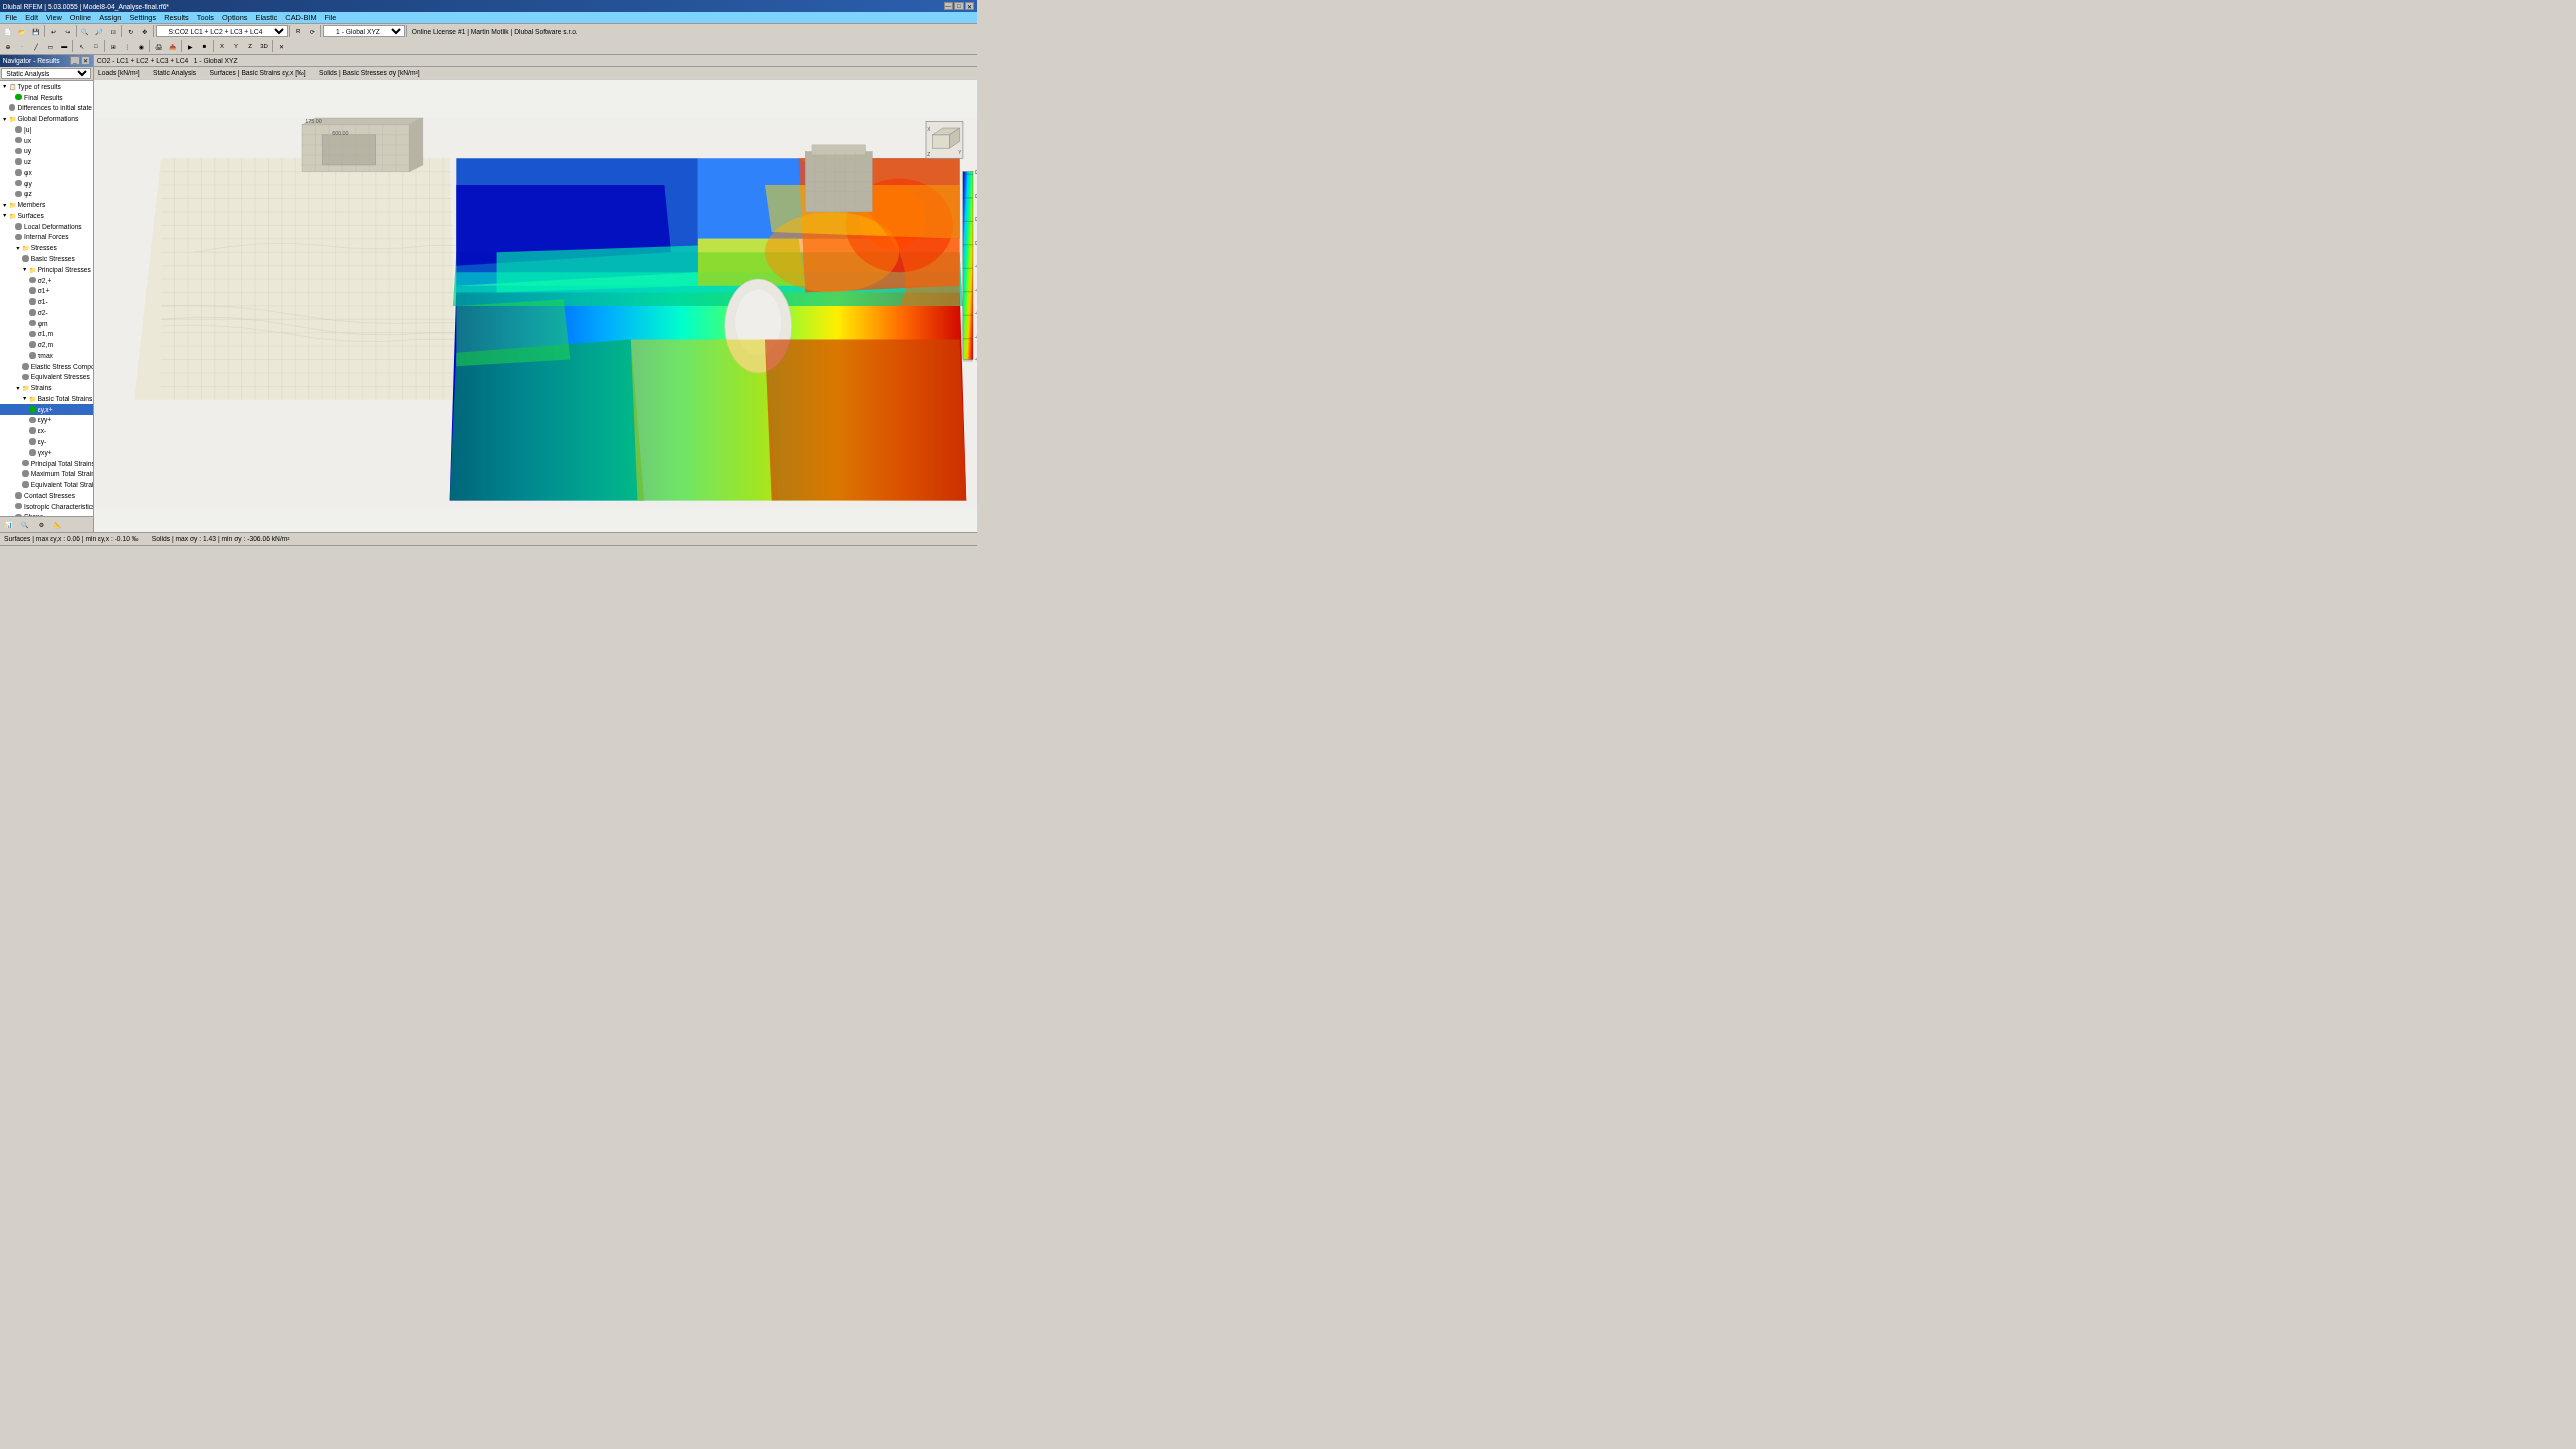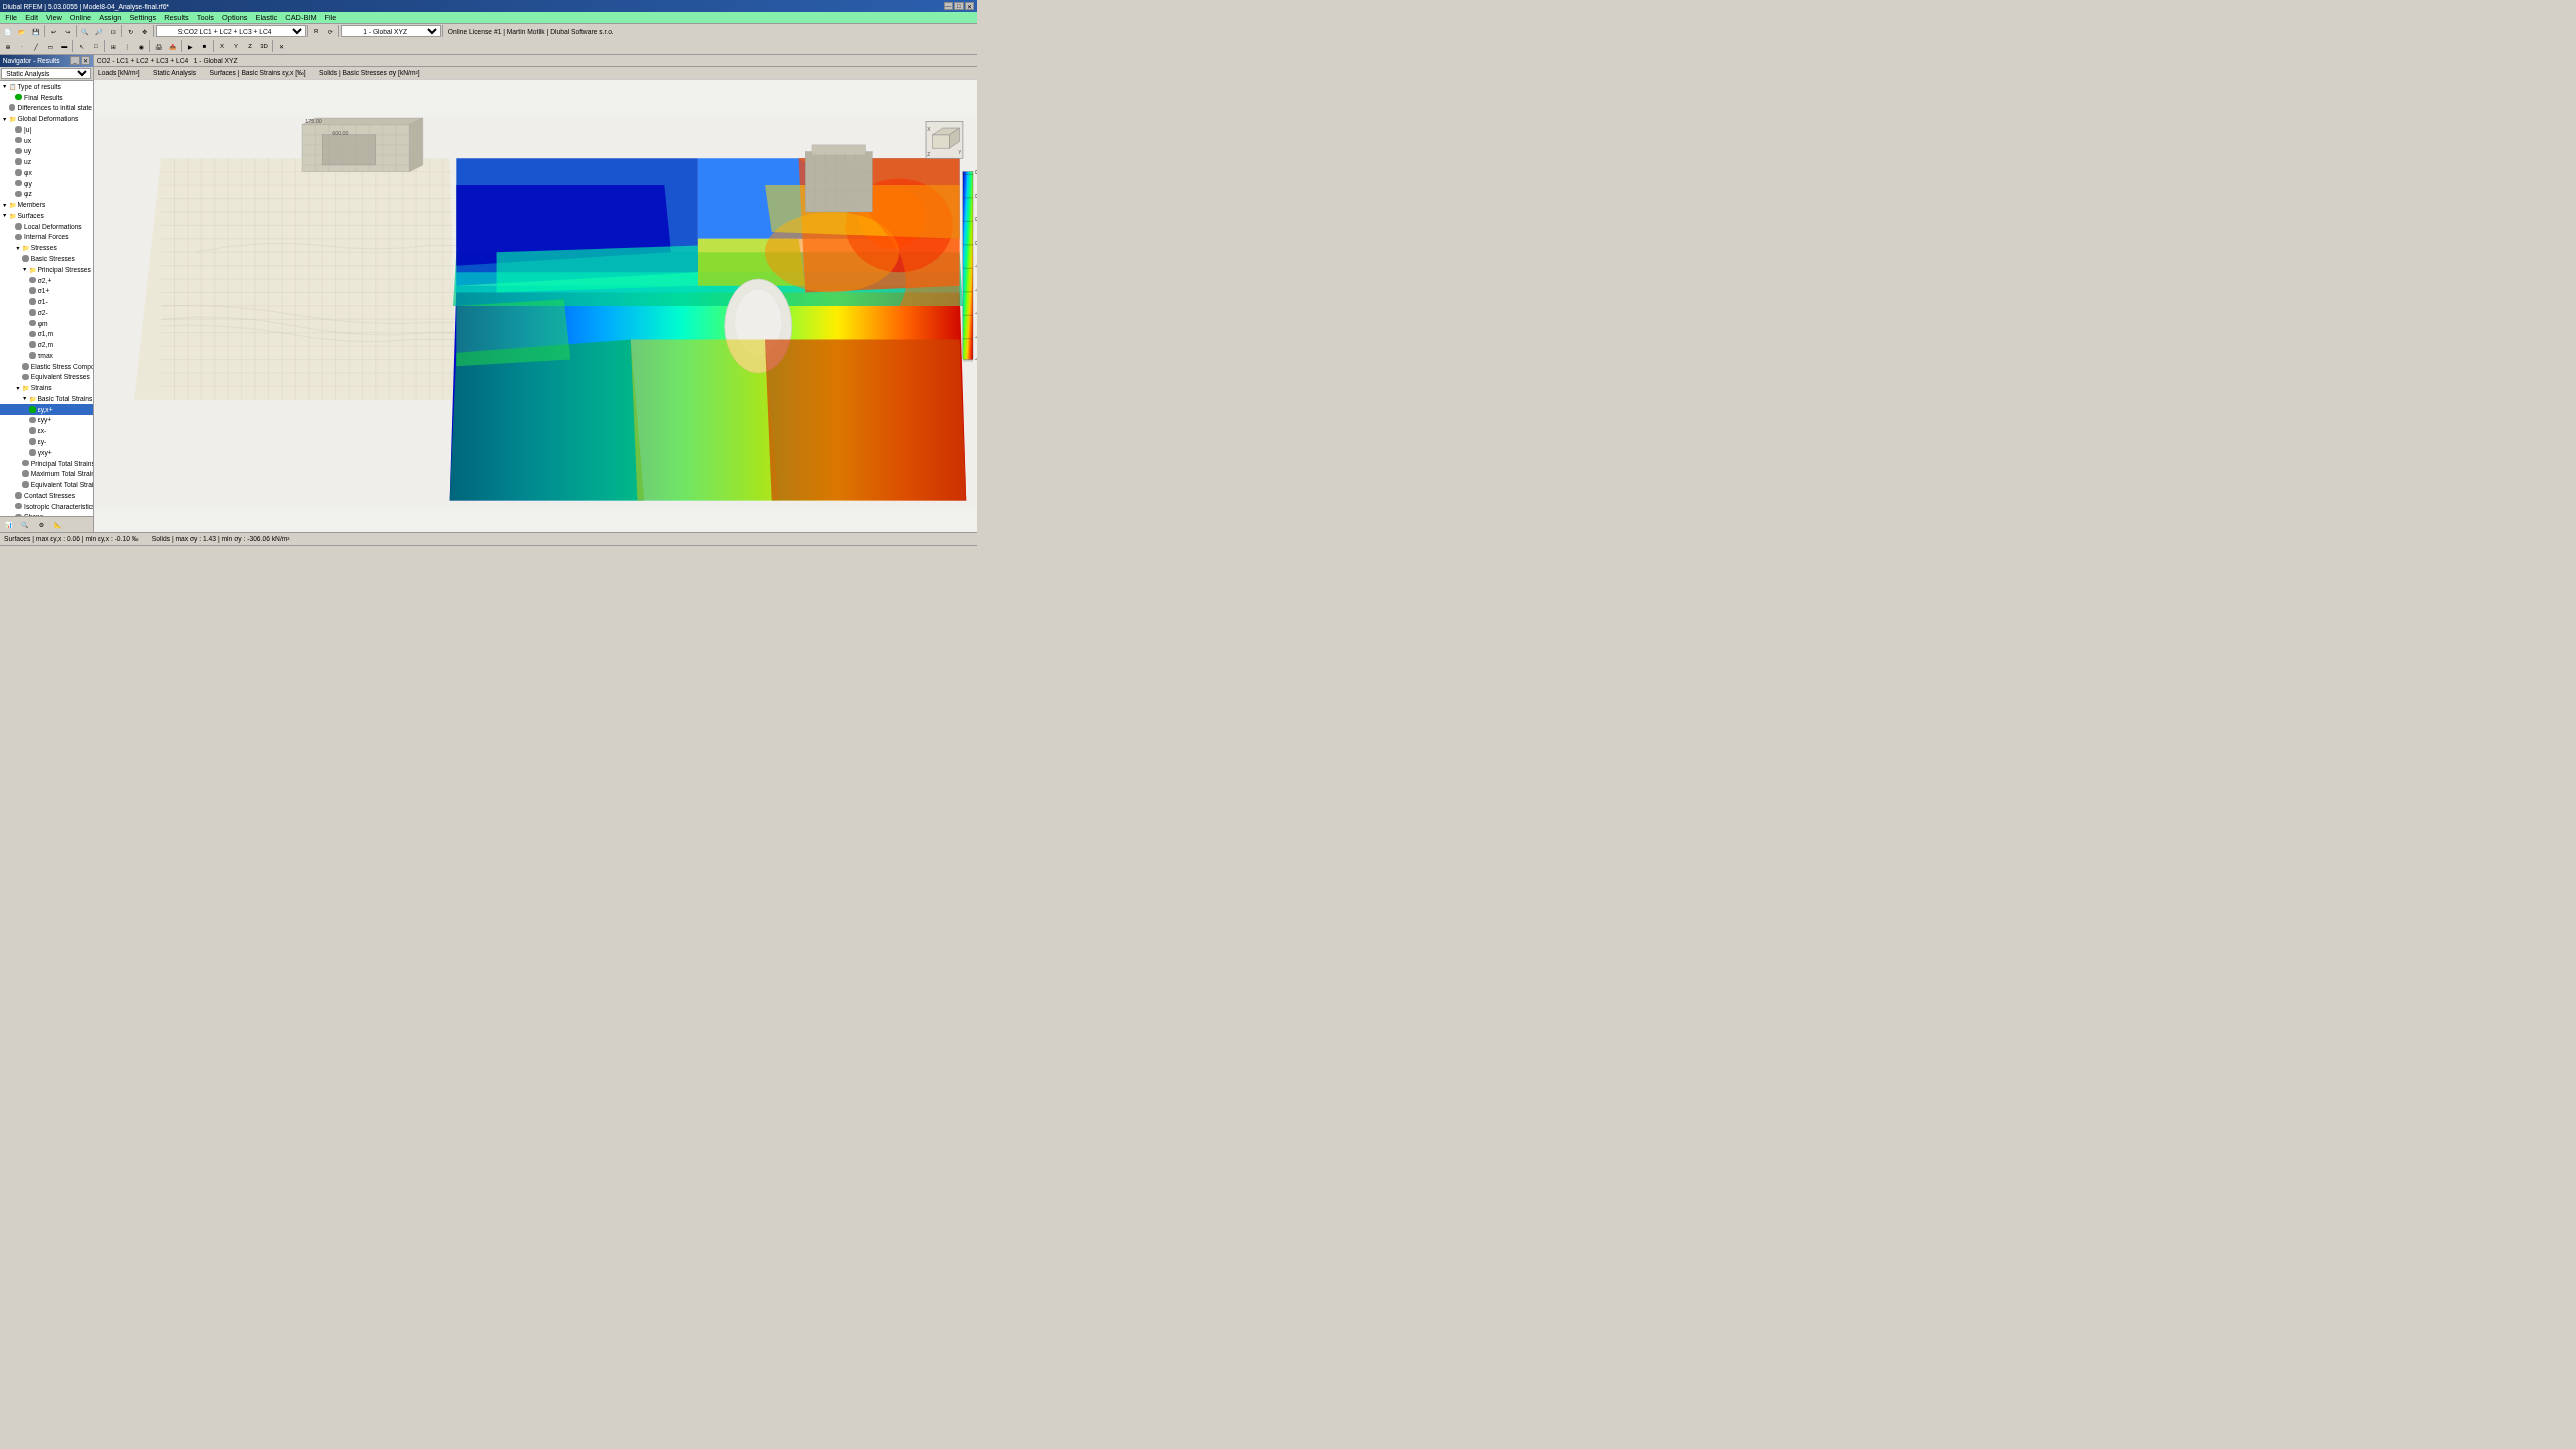--- a/index.html
+++ b/index.html
@@ -29,21 +29,21 @@
       cursor: pointer;
       display: flex;
       align-items: center;
       justify-content: center;
       color: #000;
     }
     
     
     .menu-bar {
       height: 12px;
-      background: #86efac;
+      background: #7dd3fc;
       display: flex;
       align-items: center;
       padding: 0 1.3px;
       border-bottom: 0.7px solid #999;
       font-size: 7.4px;
     }
     .menu-item {
       padding: 0.7px 4px;
       cursor: pointer;
       white-space: nowrap;
@@ -71,22 +71,21 @@
       align-items: center;
       justify-content: center;
       font-size: 6px;
     }
     .tb-sep { width: 1.3px; height: 12px; border-left: 0.7px solid #999; margin: 0 0.7px; }
     .tb-combo {
       height: 12px;
       font-size: 6.7px;
       background: white;
       border: 0.7px solid #999;
-      padding: 0 17px;
-      text-align: right;
+      padding: 0 8px;
     }
     
     
     .main-layout {
       display: flex;
       height: calc(547px - 12px - 12px - 31px - 14.8px);
     }
     
     
     .navigator {

